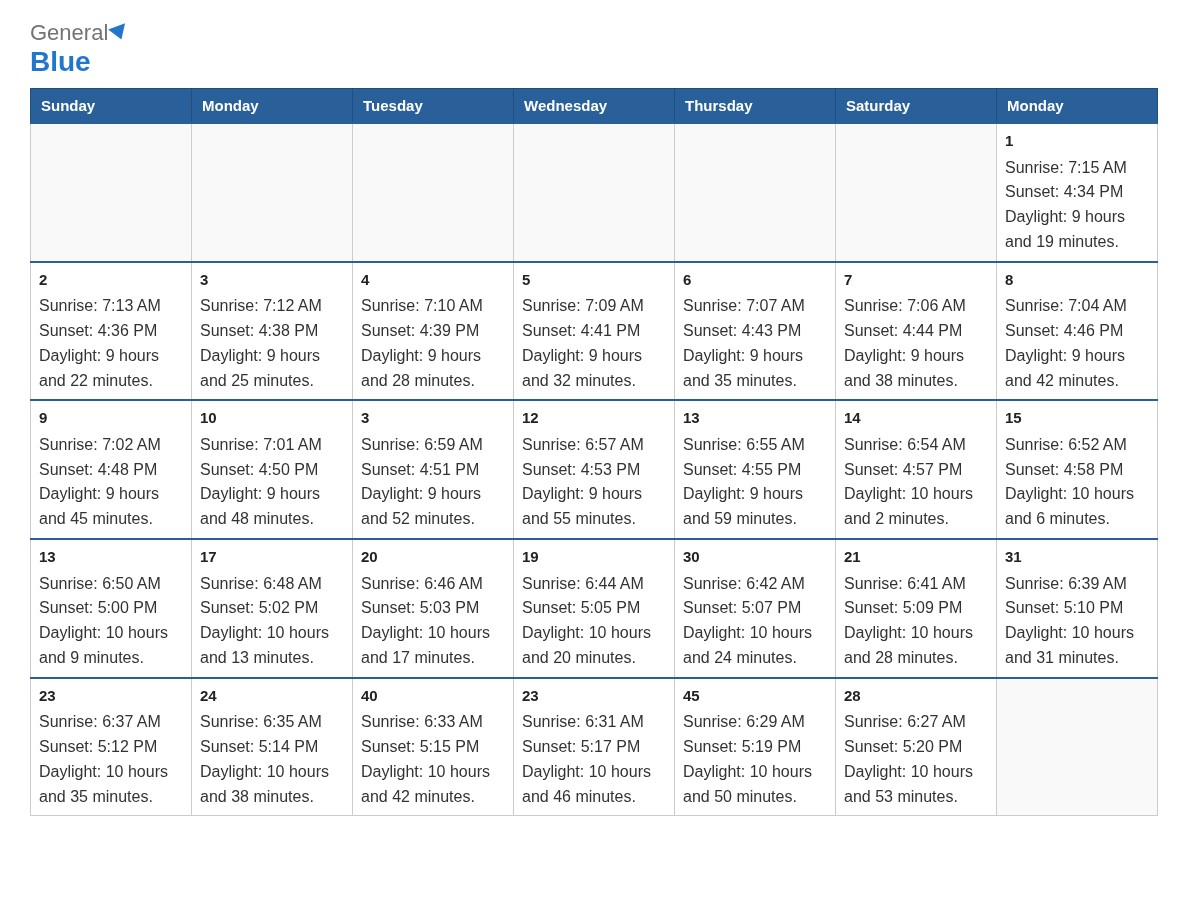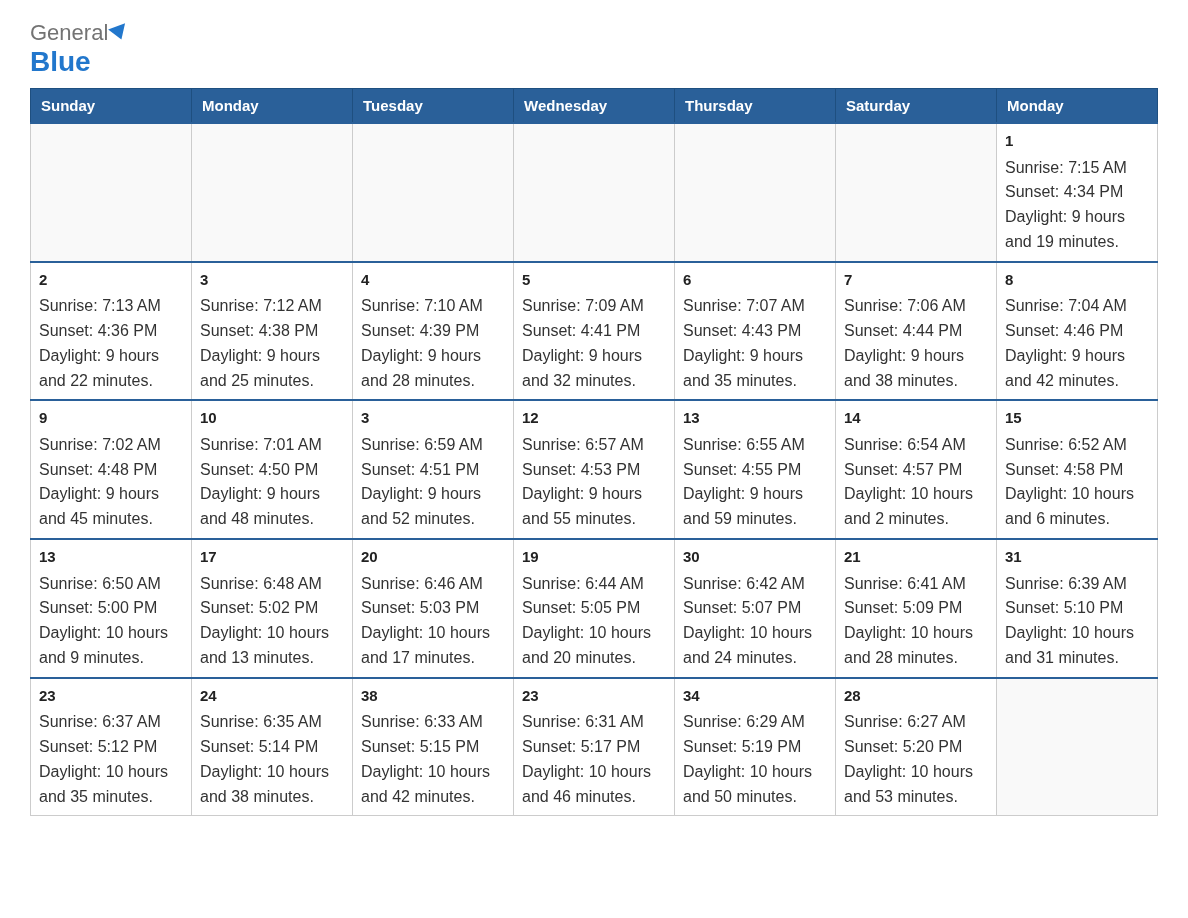--- a/index.html
+++ b/index.html
@@ -229,29 +229,29 @@
       <tr class="week-row">
         <td>
           <div class="day-number">23</div>
           <div class="day-info">Sunrise: 6:37 AM<br>Sunset: 5:12 PM<br>Daylight: 10 hours and 35 minutes.</div>
         </td>
         <td>
           <div class="day-number">24</div>
           <div class="day-info">Sunrise: 6:35 AM<br>Sunset: 5:14 PM<br>Daylight: 10 hours and 38 minutes.</div>
         </td>
         <td>
-          <div class="day-number">38</div>
+          <div class="day-number">40</div>
           <div class="day-info">Sunrise: 6:33 AM<br>Sunset: 5:15 PM<br>Daylight: 10 hours and 42 minutes.</div>
         </td>
         <td>
           <div class="day-number">23</div>
           <div class="day-info">Sunrise: 6:31 AM<br>Sunset: 5:17 PM<br>Daylight: 10 hours and 46 minutes.</div>
         </td>
         <td>
-          <div class="day-number">34</div>
+          <div class="day-number">45</div>
           <div class="day-info">Sunrise: 6:29 AM<br>Sunset: 5:19 PM<br>Daylight: 10 hours and 50 minutes.</div>
         </td>
         <td>
           <div class="day-number">28</div>
           <div class="day-info">Sunrise: 6:27 AM<br>Sunset: 5:20 PM<br>Daylight: 10 hours and 53 minutes.</div>
         </td>
         <td class="empty"></td>
       </tr>
     </tbody>
 </table>

